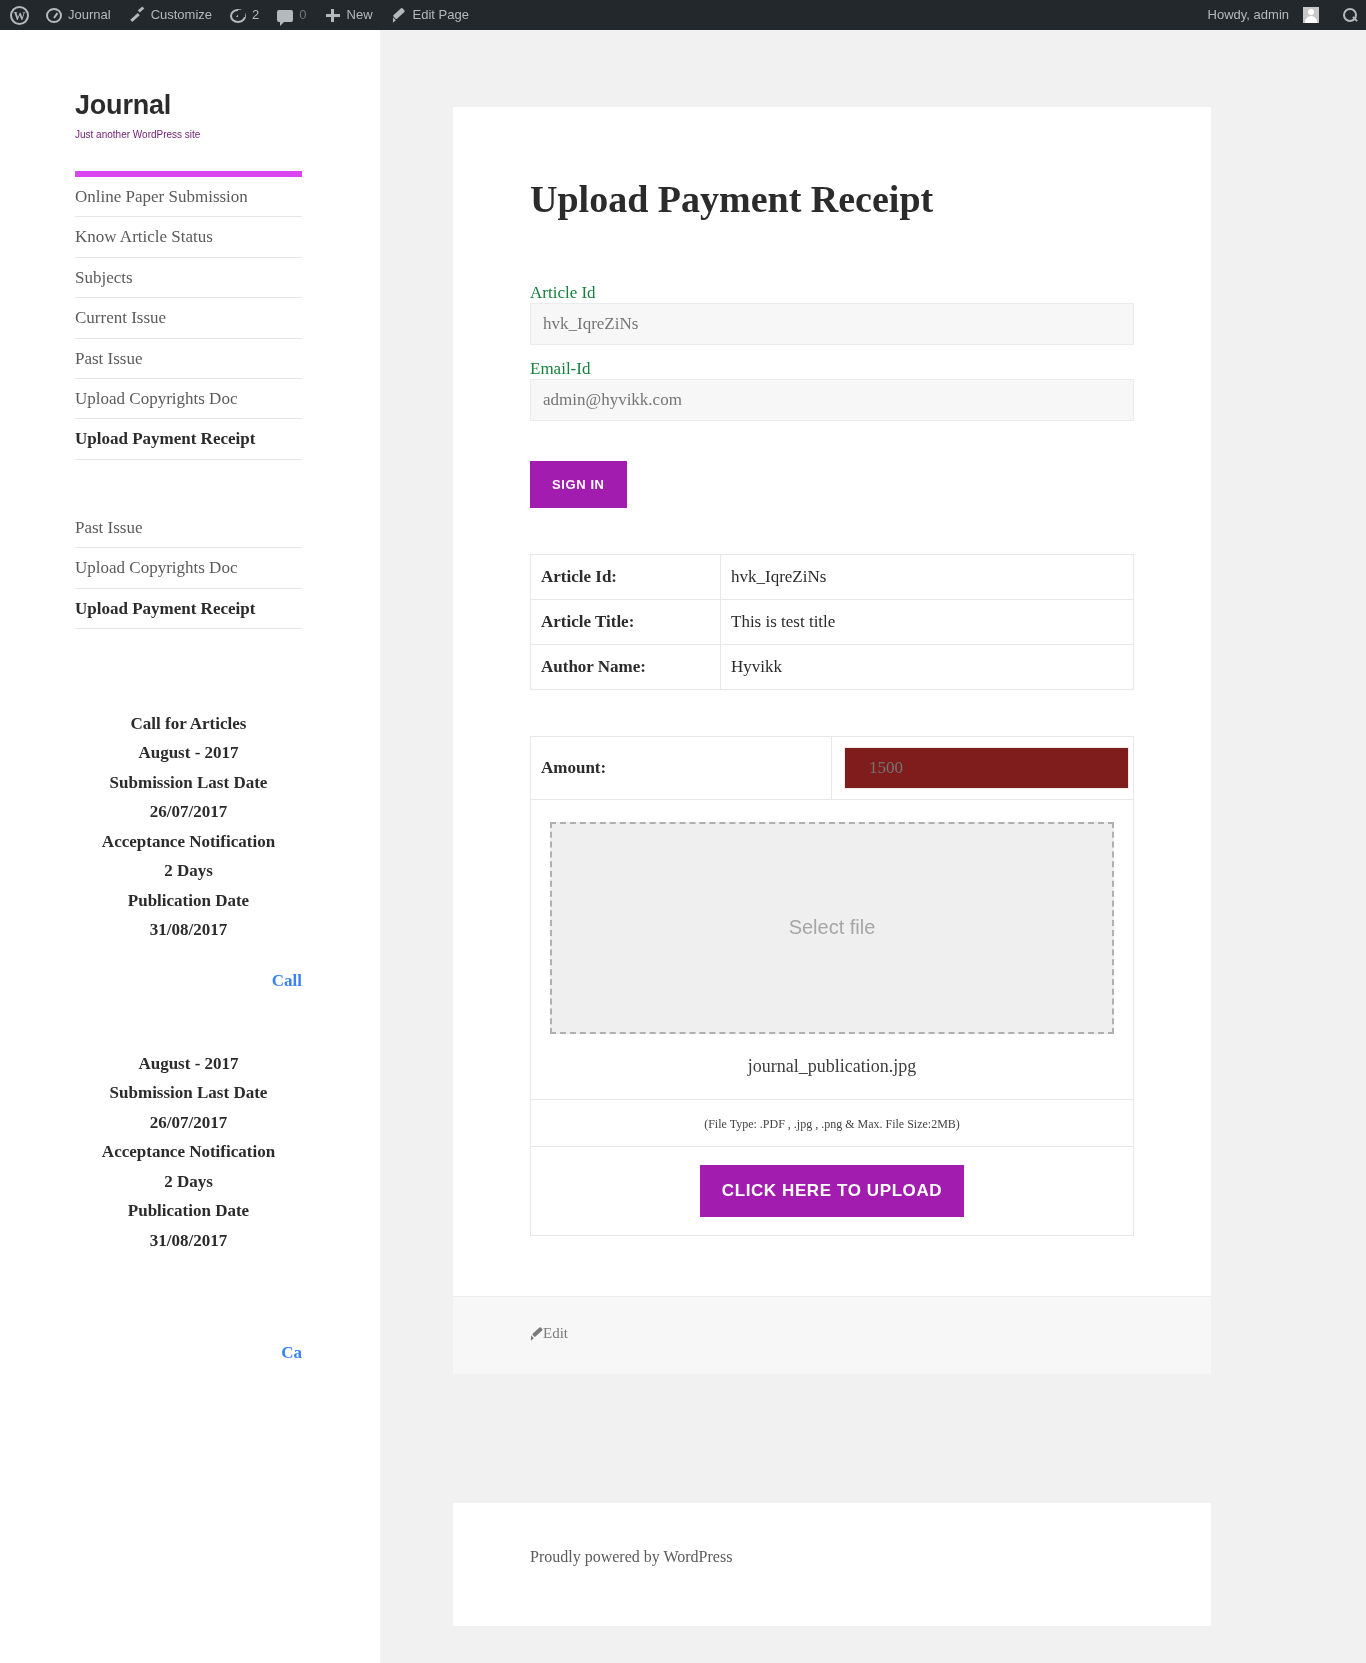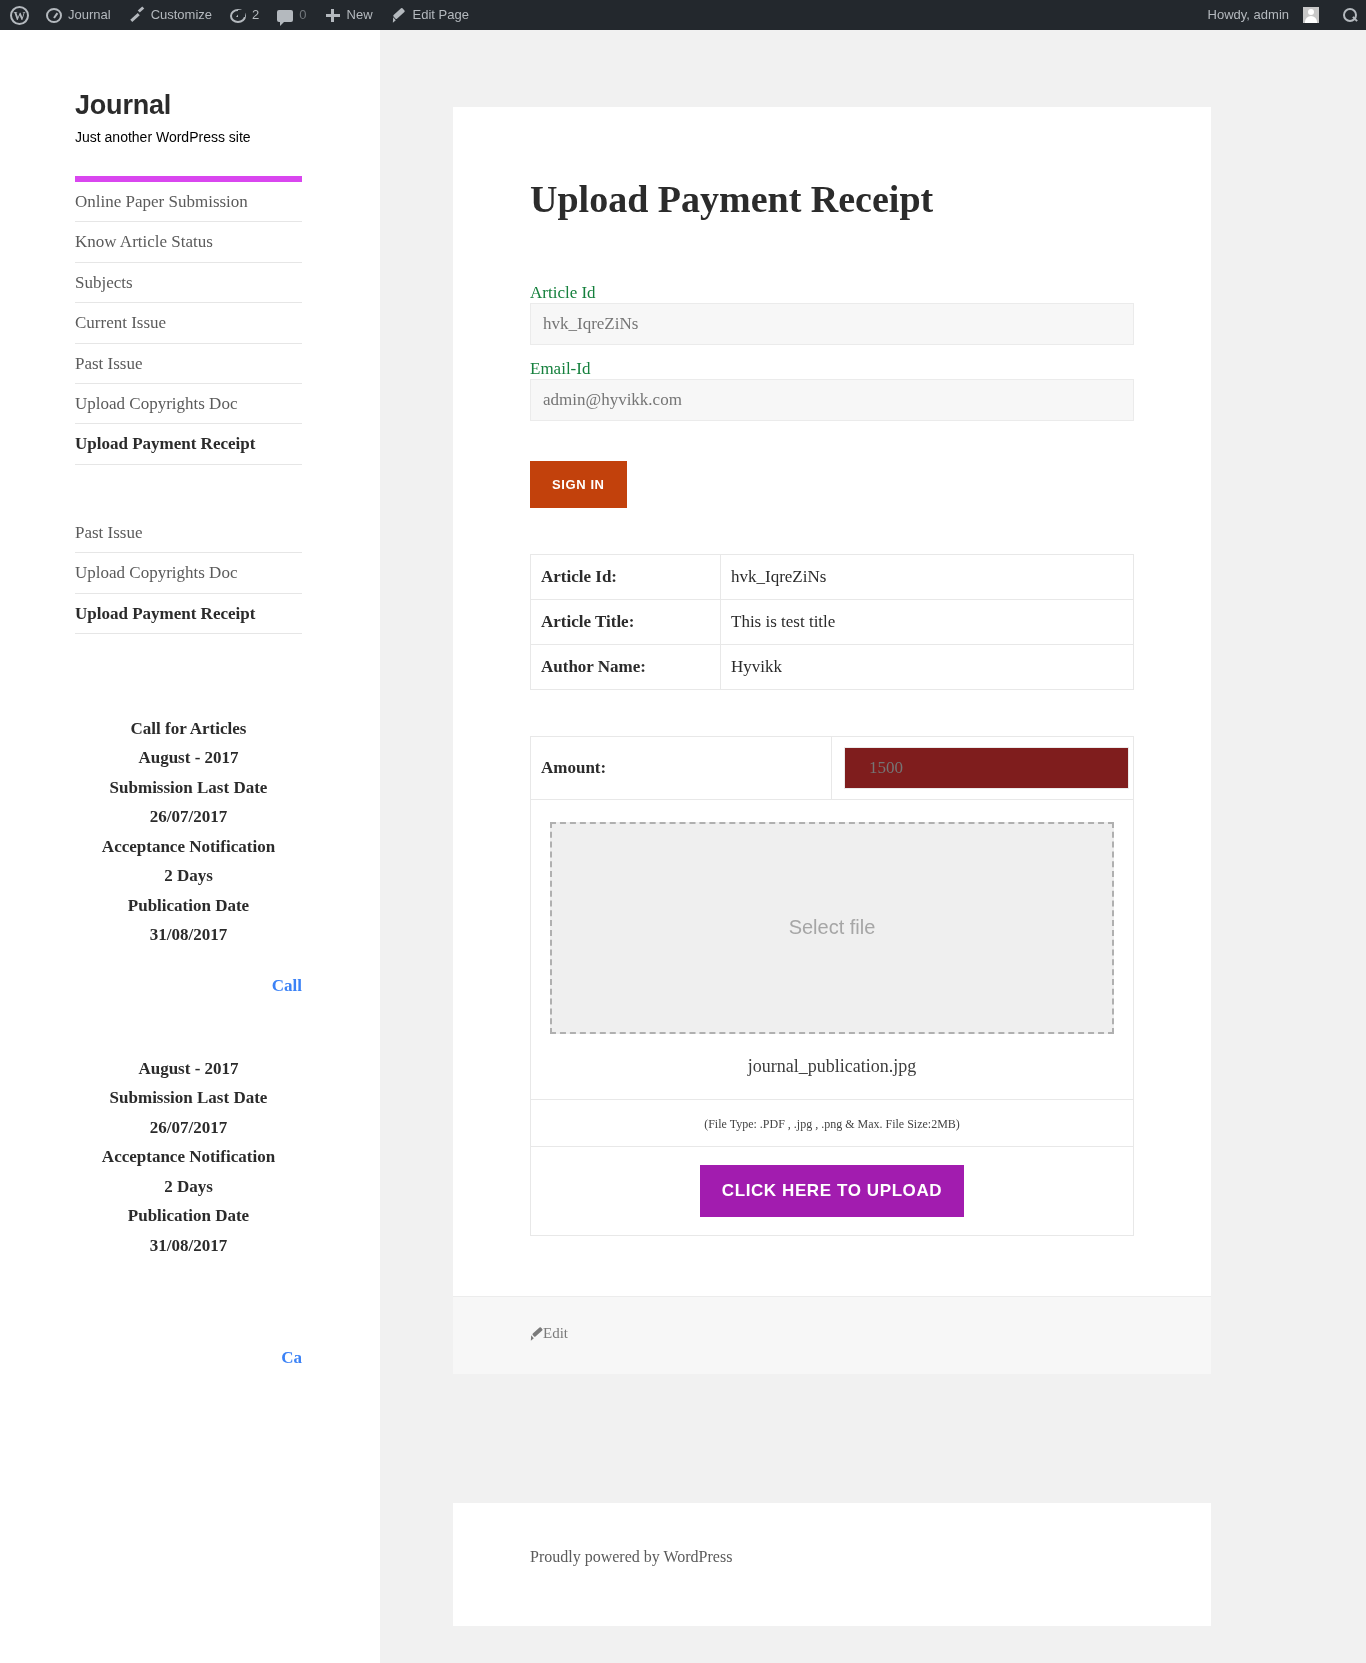--- a/index.html
+++ b/index.html
@@ -108,21 +108,21 @@
     background:#fff; overflow:hidden;
   }
   .sidebar-inner{ padding:60px 40px 0 75px; width:380px; }
 
   .site-title{
     font-family:"Liberation Sans", sans-serif;
     font-size:27px; font-weight:700; color:#2b2b2b; margin:0 0 8px 0; letter-spacing:-0.2px;
   }
   .site-desc{
     font-family:"Liberation Sans", sans-serif;
-    font-size:14px; color:#000000; margin:0;
+    font-size:10px; color:#701a75; margin:0;
   }
 
   .nav{ margin-top:31px; border-top:6px solid #d946ef; width:227px; }
   .nav-item{
     display:block; border-bottom:1px solid #e6e6e6;
     font-size:17px; color:#5b5b5b; padding:10px 0 9px 0; line-height:1.2;
   }
   .nav-item.current{ color:#2b2b2b; font-weight:700; }
 
   .nav2{ margin-top:48px; border-top:0; width:227px; }
@@ -148,21 +148,21 @@
   }
 
   .field-label{ font-size:17px; color:#15803d; margin:0 8px 6px 0; }
   .text-input{
     display:block; width:604px; height:42px; background:#f7f7f7;
     border:1px solid #ebebeb; font-family:"Liberation Serif", serif;
     font-size:17px; color:#9a9a9a; padding:0 12px; margin:0 0 14px 0;
     outline:none;
   }
   .btn-signin{
-    display:inline-block; background:#c2410c; color:#fff; border:0;
+    display:inline-block; background:#a21caf; color:#fff; border:0;
     font-family:"Liberation Sans", sans-serif; font-size:13px; font-weight:700;
     letter-spacing:0.6px; padding:16px 22px; margin-top:26px; cursor:pointer;
   }
 
   table.info, table.upload{
     border-collapse:collapse; width:604px; margin-top:46px;
     table-layout:fixed;
   }
   table.info td{
     border:1px solid #e8e8e8; padding:12px 10px; font-size:17px; color:#2b2b2b;

